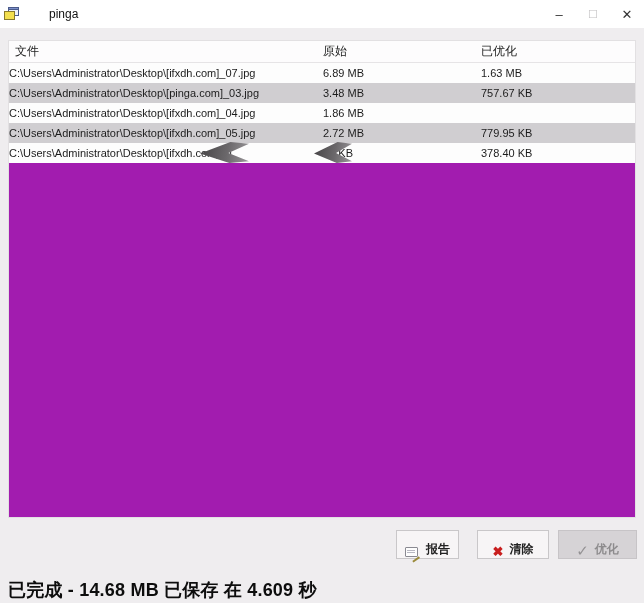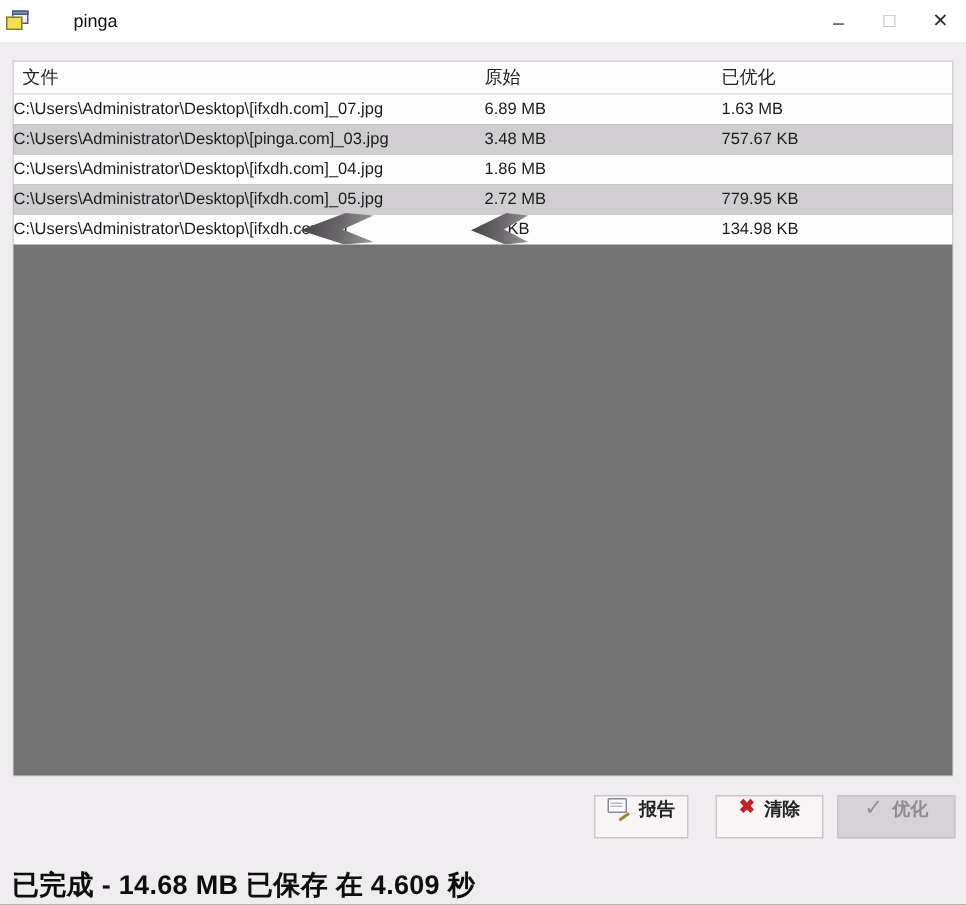--- a/index.html
+++ b/index.html
@@ -37,21 +37,21 @@
   }
   .win-btn {
     width:34px; height:28px; display:flex; align-items:center; justify-content:center;
     font-size:13px; color:#333;
   }
   .win-btn.max { color:#c2c0c2; font-size:11px; }
 
   
   .table-wrap {
     position:absolute; left:8px; top:40px; width:628px; height:478px;
-    background:#737373; border:1px solid #e2e0e2;
+    background:#a21caf; border:1px solid #e2e0e2;
   }
   .thead {
     display:grid; grid-template-columns:314px 158px 1fr;
     height:22px; align-items:center;
     background:#fdfcfd; border-bottom:1px solid #e6e4e6;
     font-size:12px; color:#222;
   }
   .thead .th { padding-left:0; }
   .thead .th:first-child { padding-left:6px; }
   .trow {
@@ -71,21 +71,21 @@
     clip-path:polygon(0% 55%, 62% 0%, 100% 8%, 58% 52%, 100% 92%, 60% 100%);
     pointer-events:none;
   }
   .smudge-a { left:191px; top:101px; width:49px; }
   .smudge-b { left:305px; top:101px; width:38px; }
 
   
   .btn {
     position:absolute; top:530px; height:29px;
     background:#f7f5f6; border:1px solid #c9c7c9;
-    display:flex; align-items:flex-start; justify-content:center; gap:6px;
+    display:flex; align-items:flex-end; justify-content:center; gap:6px;
     font-size:12px; font-weight:700; color:#222;
   }
   .btn-report { left:396px; width:63px; }
   .btn-clear  { left:477px; width:72px; }
   .btn-optimize {
     left:558px; width:79px;
     background:#d6d3d6; border-color:#c7c4c7; color:#8d8b8d;
   }
   .icon-x { color:#c81e1e; font-size:13px; font-weight:700; line-height:1; }
   .icon-check { color:#949294; font-size:15px; font-weight:400; line-height:1; }
@@ -152,21 +152,21 @@
     <div>1.86 MB</div>
   </div>
   <div class="trow">
     <div class="cell-file">C:\Users\Administrator\Desktop\[ifxdh.com]_05.jpg</div>
     <div>2.72 MB</div>
     <div>779.95 KB</div>
   </div>
   <div class="trow">
     <div class="cell-file">C:\Users\Administrator\Desktop\[ifxdh.com]_0</div>
     <div>32 KB</div>
-    <div>134.98 KB</div>
+    <div>378.40 KB</div>
   </div>
 
   <div class="smudge smudge-a"></div>
   <div class="smudge smudge-b"></div>
 </div>
 
 <button class="btn btn-report">
   <span class="icon-report">
     <span class="page"></span>
       <span class="page-line"></span>

